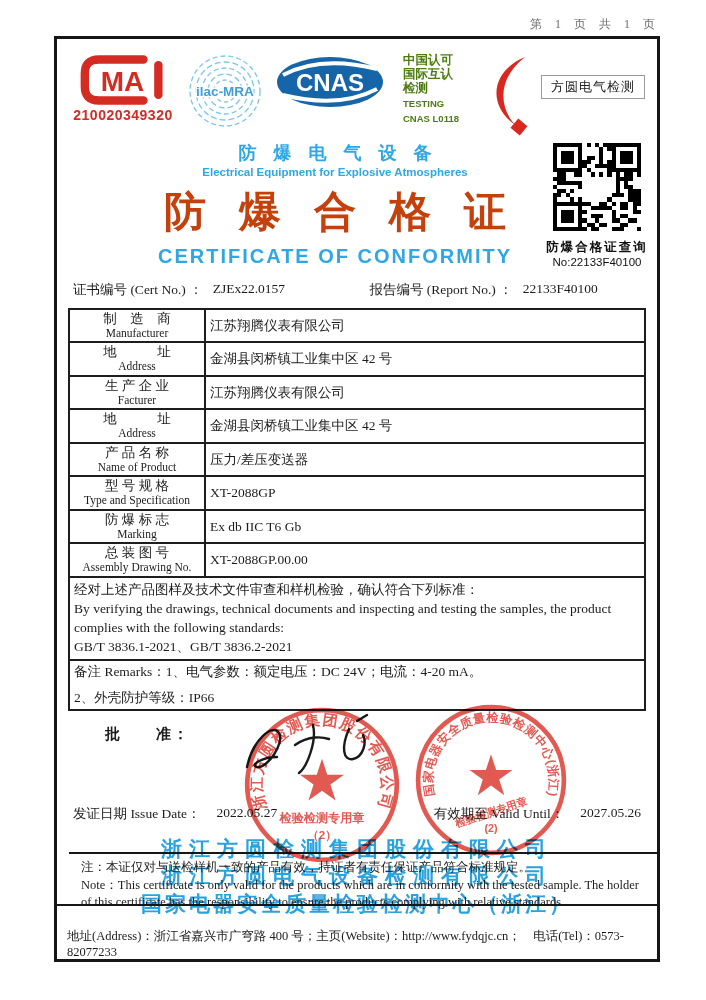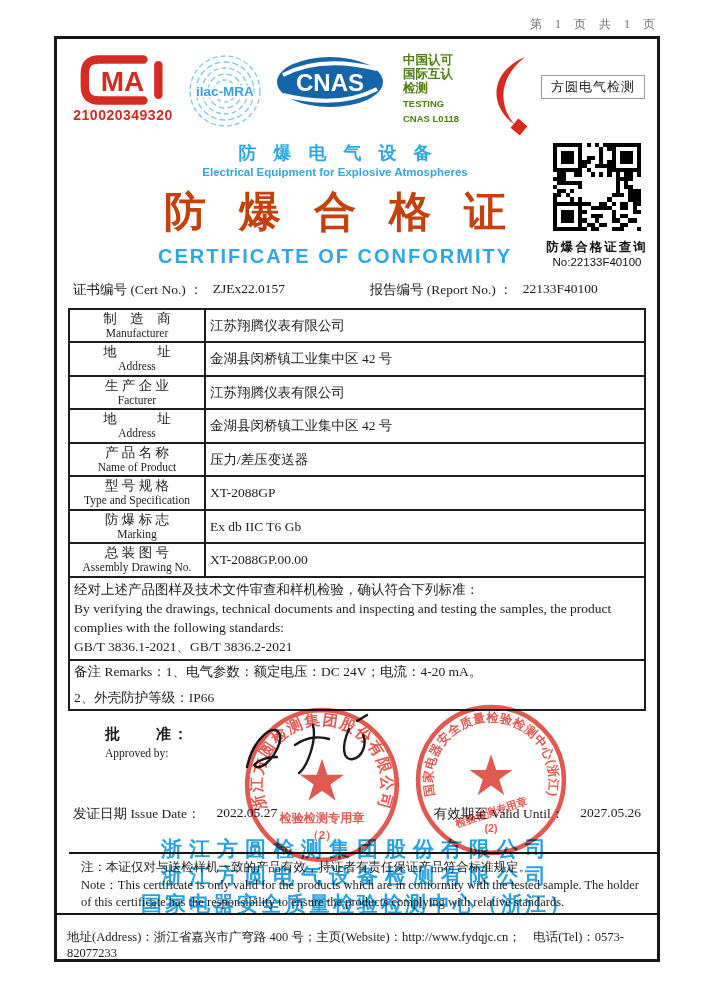--- a/index.html
+++ b/index.html
@@ -62,21 +62,21 @@
   .dates .val{margin-left:16px;}
   .dates .grp{display:flex;}
 
   
   .issuers{margin-top:12px;text-align:center;color:#2aa2de;font-family:"Liberation Sans",sans-serif;font-weight:bold;line-height:1.32;}
   .iss1,.iss2{font-size:21px;letter-spacing:7px;}
   .iss3{font-size:21px;letter-spacing:3px;}
 
   
   .note{position:absolute;left:12px;right:0;bottom:41px;border-top:2px solid #161616;padding:5px 12px 6px;font-size:12.5px;line-height:1.42;box-sizing:border-box;}
-  .footer{position:absolute;left:0;right:0;bottom:0;height:46px;border-top:2px solid #161616;padding:14px 10px;font-size:12.5px;box-sizing:border-box;}
+  .footer{position:absolute;left:0;right:0;bottom:0;height:55px;border-top:2px solid #161616;padding:22px 10px;font-size:12.5px;box-sizing:border-box;}
 
   
   .stamp{position:absolute;opacity:.84;mix-blend-mode:multiply;pointer-events:none;}
   .stamp-left{left:243px;top:706px;}
   .stamp-right{left:414px;top:703px;}
 </style>
 </head>
 <body>
 
 <div class="sheet">
@@ -357,21 +357,20 @@
           <td class="rmk" colspan="2">
             <div>备注 Remarks：1、电气参数：额定电压：DC 24V；电流：4-20 mA。</div>
             <div class="rmk2">2、外壳防护等级：IP66</div>
           </td>
         </tr>
       </tbody>
     </table>
 
     <div class="approval">
       <div class="appr-cn">批　　准：</div>
-      <div class="appr-en">Approved by:</div>
       <svg class="sig" width="160" height="78" viewBox="0 0 160 78">
         <g fill="none" stroke="#1a1a1a" stroke-width="2.4" stroke-linecap="round">
           <path d="M14,56 C20,28 40,12 46,22 C52,32 34,58 24,56 C16,54 30,46 44,46"></path>
           <path d="M62,34 C76,24 90,26 96,28"></path>
           <path d="M80,14 C84,30 74,56 66,62"></path>
           <path d="M116,18 C108,36 110,50 120,48 C130,46 134,32 130,24"></path>
           <path d="M124,10 L134,4"></path>
         </g>
       </svg>
     </div>

